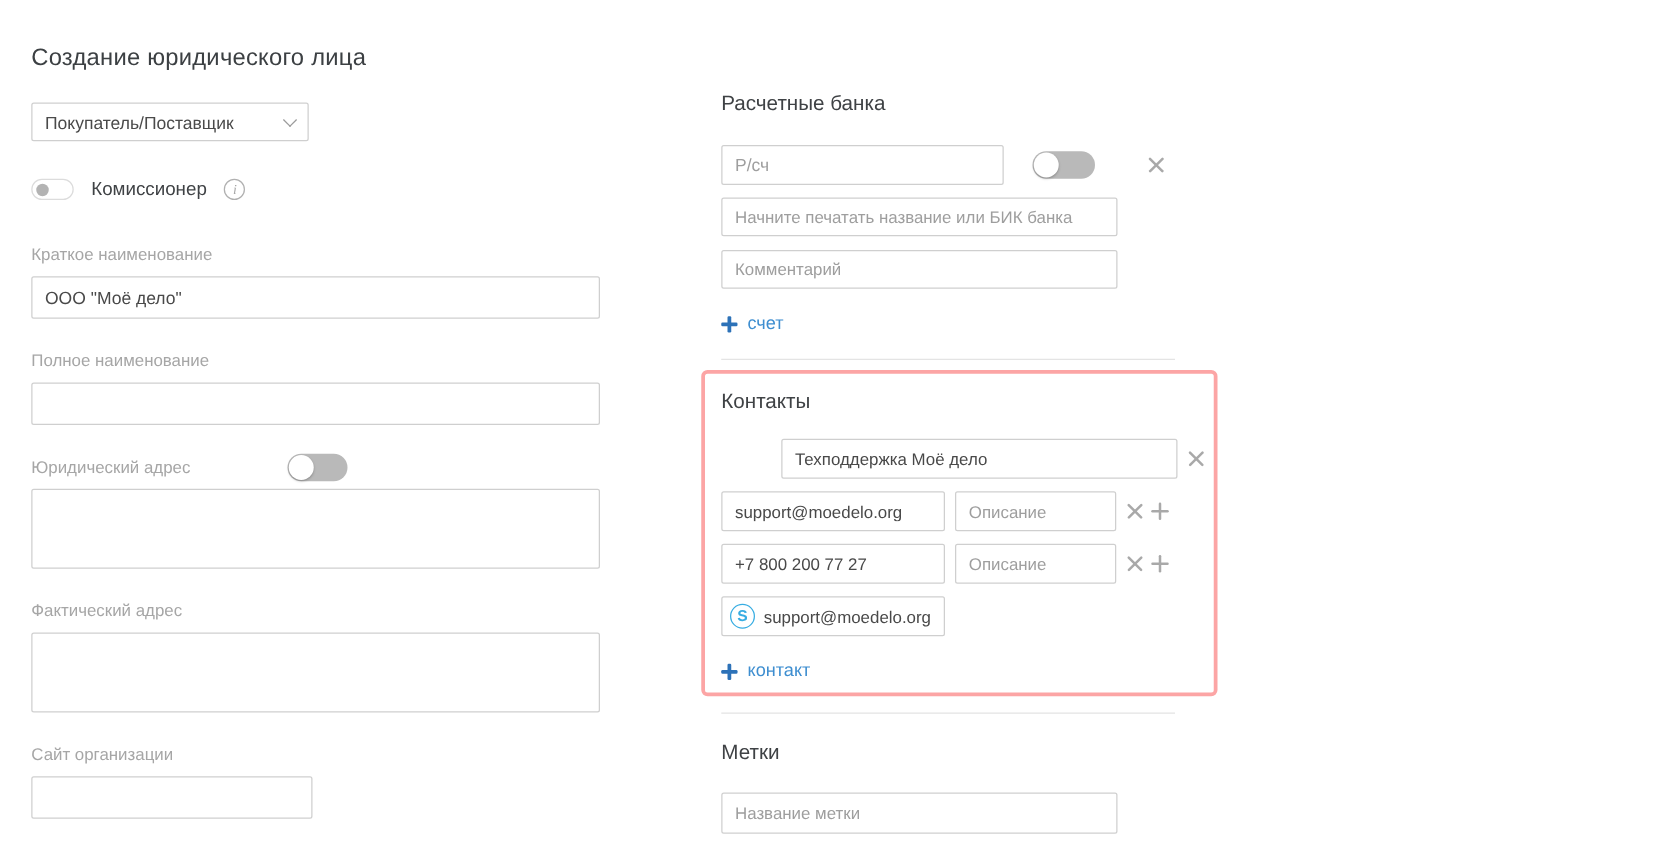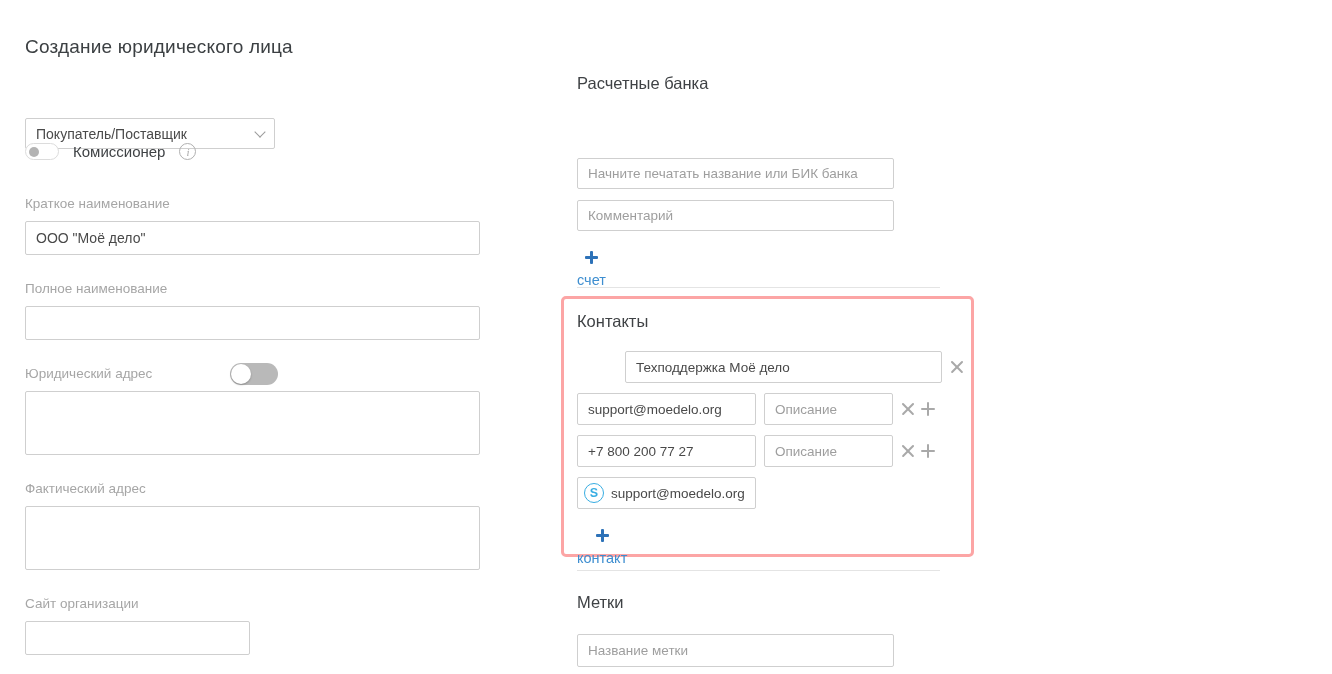--- a/index.html
+++ b/index.html
@@ -77,21 +77,21 @@
   .icon-plus-blue::before { left:0; top:5px; width:13px; height:3px; }
   .icon-plus-blue::after  { left:5px; top:0; width:3px; height:13px; }
 
   .info-icon {
     width:17px; height:17px; border:1.2px solid #b0b0b0; border-radius:50%;
     display:flex; align-items:center; justify-content:center;
     font-size:11px; color:#a8a8a8; font-family:"Liberation Serif", serif; font-style:italic;
     cursor:pointer; flex:none;
   }
 
-  .add-link { display:flex; align-items:center; gap:8px; cursor:pointer;flex-direction:column; }
+  .add-link { display:flex; align-items:center; gap:8px; cursor:pointer; }
   .add-link .add-text { font-size:14.5px; color:#3e8ed0; }
 
   .divider { height:1px; background:#e4e4e4; }
 
   .contacts-panel {
     border:3px solid #fca5a5; border-radius:5px; background:#fff;
   }
 
   .row-flex { display:flex; align-items:center; }
 
@@ -110,21 +110,21 @@
   .commissioner-row { display:flex; align-items:center; gap:14px; }
   .commissioner-label { font-size:15px; color:#3f4245; }
 </style>
 </head>
 <body>
 
 <div class="page">
 
   <div class="abs page-title" style="left:25px; top:36px;">Создание юридического лица</div>
 
-  <div class="abs select-box" style="left:25px; top:82px; width:250px; height:31px;margin-top:36px;">
+  <div class="abs select-box" style="left:25px; top:82px; width:222px; height:31px;">
     <span class="sel-text">Покупатель/Поставщик</span>
     <span class="chevron"></span>
   </div>
 
   <div class="abs commissioner-row" style="left:25px; top:143px;">
     <div class="toggle-outline">
       <div class="knob"></div>
     </div>
     <span class="commissioner-label">Комиссионер</span>
     <span class="info-icon">i</span>
@@ -143,20 +143,27 @@
   <textarea class="abs tb" style="left: 25px; top: 391px; width: 455px; height: 64px;"></textarea>
 
   <div class="abs field-label" style="left:25px; top:481px;">Фактический адрес</div>
   <textarea class="abs tb" style="left: 25px; top: 506px; width: 455px; height: 64px;"></textarea>
 
   <div class="abs field-label" style="left:25px; top:596px;">Сайт организации</div>
   <input class="abs tb" style="left: 25px; top: 621px; width: 225px; height: 34px;" value="">
 
   <div class="abs section-title" style="left:577px; top:74px;">Расчетные банка</div>
 
+  <div class="abs row-flex" style="left:577px; top:116px; width:360px;">
+    <input class="tb" style="width: 226px; height: 32px;" placeholder="Р/сч">
+    <div class="toggle-gray" style="margin-left:23px; width:50px;">
+      <div class="knob"></div>
+    </div>
+    <div class="icon-x" style="margin-left:40px;"></div>
+  </div>
 
   <input class="abs tb tb-sm" style="left: 577px; top: 158px; width: 317px; height: 31px;" placeholder="Начните печатать название или БИК банка">
 
   <input class="abs tb tb-sm" style="left: 577px; top: 200px; width: 317px; height: 31px;" placeholder="Комментарий">
 
   <div class="abs add-link" style="left:577px; top:251px;">
     <span class="icon-plus-blue"></span>
     <span class="add-text">счет</span>
   </div>
 

